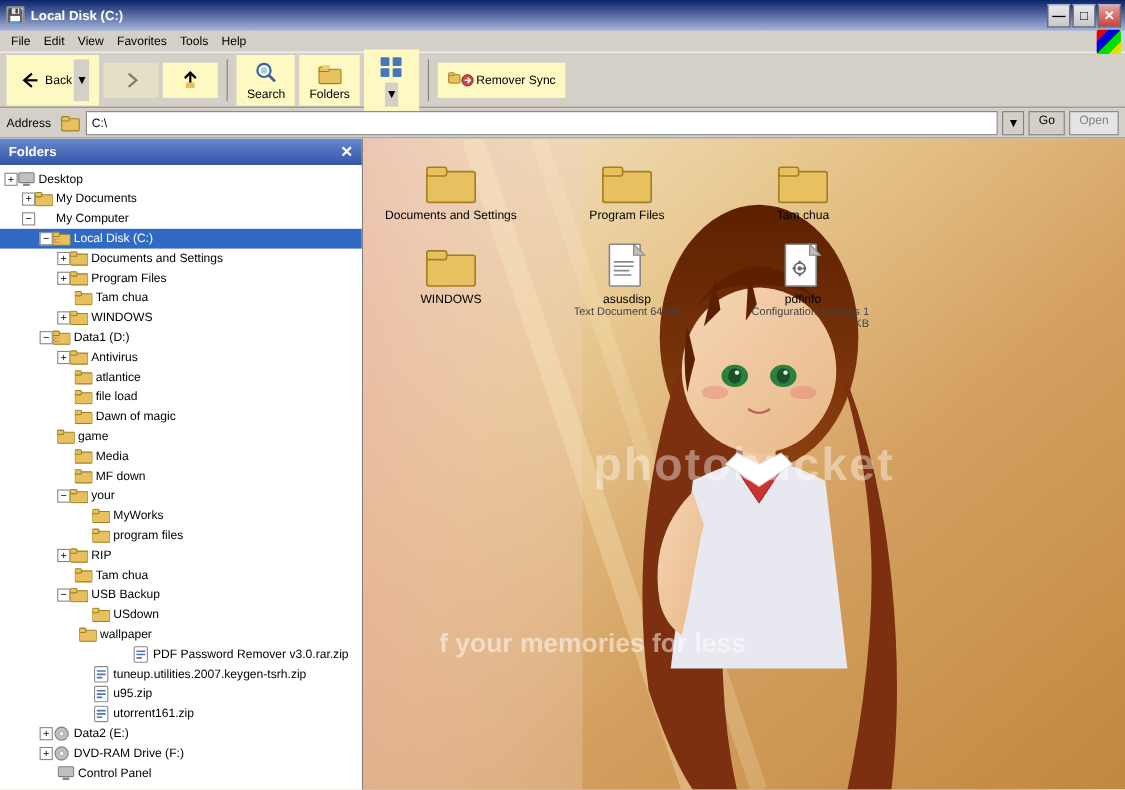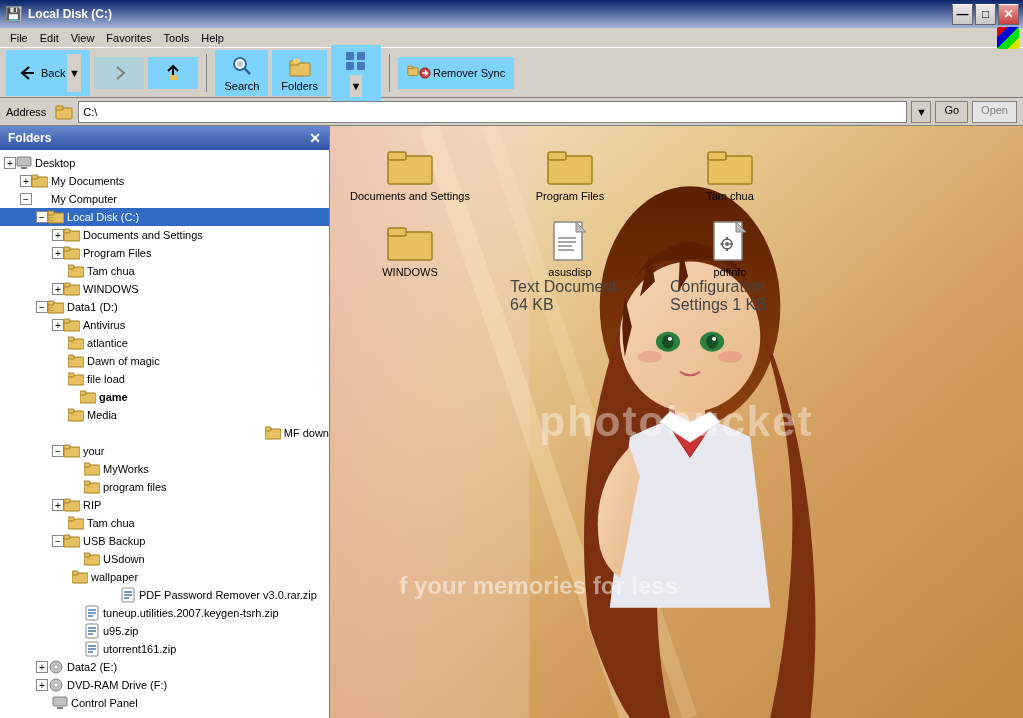--- a/index.html
+++ b/index.html
@@ -44,21 +44,21 @@
       background: #d4d0c8;
       height: 50px;
       display: flex;
       align-items: center;
       padding: 4px 6px;
       gap: 4px;
       border-bottom: 1px solid #808080;
     }
     .tb-btn {
       display: flex; flex-direction: column; align-items: center; justify-content: flex-end;
-      padding: 3px 8px; background: #7dd3fc; border: 1px solid transparent;
+      padding: 3px 8px; background: #fef9c3; border: 1px solid transparent;
       cursor: pointer; gap: 2px; min-width: 50px;
     }
     .tb-btn-icon { width: 24px; height: 24px; display: flex; align-items: center; justify-content: center; }
     .tb-btn-label { font-size: 11px; color: #000; }
     .tb-separator { width: 1px; height: 38px; background: #808080; margin: 0 4px; }
     .tb-dropdown-arrow {
       width: 14px; height: 38px; background: #d4d0c8; border: 1px solid transparent;
       display: flex; align-items: center; justify-content: center; cursor: pointer;
     }
 
@@ -190,21 +190,21 @@
     }
     .content-icon-large {
       width: 48px; height: 40px;
       display: flex; align-items: center; justify-content: center;
       font-size: 36px;
     }
     .content-label {
       font-size: 11px; color: #000; text-align: center;
       margin-top: 4px; word-break: break-word;
     }
-    .content-sublabel { font-size: 16px; color: #444; text-align: left; }
+    .content-sublabel { font-size: 10px; color: #444; text-align: right; }
 
     
     .folders-tree::-webkit-scrollbar { width: 16px; }
     .folders-tree::-webkit-scrollbar-track { background: #d4d0c8; }
     .folders-tree::-webkit-scrollbar-thumb { background: #c0bdb8; border: 1px solid #888; }
 
     .windows-flag {
       width: 22px; height: 22px;
       background: linear-gradient(135deg, #e00000 0%, #e00000 25%, #0000e0 25%, #0000e0 50%, #00e000 50%, #00e000 75%, #e0e000 75%);
       border-radius: 2px;
@@ -451,53 +451,53 @@
           <span class="tree-label">atlantice</span>
         </div>
         <div class="tree-item" style="padding-left: 52px;">
           <span class="tree-expander"></span>
           <span class="tree-icon">
             <svg width="16" height="14" viewBox="0 0 16 14">
               <rect x="0" y="3" width="16" height="10" rx="1" fill="#e8c060" stroke="#a08020" stroke-width="1"></rect>
               <rect x="0" y="1" width="6" height="4" rx="1" fill="#e8c060" stroke="#a08020" stroke-width="1"></rect>
             </svg>
           </span>
+          <span class="tree-label">file load</span>
+        </div>
+        <div class="tree-item" style="padding-left: 52px;">
+          <span class="tree-expander"></span>
+          <span class="tree-icon">
+            <svg width="16" height="14" viewBox="0 0 16 14">
+              <rect x="0" y="3" width="16" height="10" rx="1" fill="#e8c060" stroke="#a08020" stroke-width="1"></rect>
+              <rect x="0" y="1" width="6" height="4" rx="1" fill="#e8c060" stroke="#a08020" stroke-width="1"></rect>
+            </svg>
+          </span>
           <span class="tree-label">Dawn of magic</span>
         </div>
-        <div class="tree-item" style="padding-left: 52px;">
-          <span class="tree-expander"></span>
-          <span class="tree-icon">
-            <svg width="16" height="14" viewBox="0 0 16 14">
-              <rect x="0" y="3" width="16" height="10" rx="1" fill="#e8c060" stroke="#a08020" stroke-width="1"></rect>
-              <rect x="0" y="1" width="6" height="4" rx="1" fill="#e8c060" stroke="#a08020" stroke-width="1"></rect>
-            </svg>
-          </span>
-          <span class="tree-label">file load</span>
-        </div>
-        <div class="tree-item" style="padding-left: 64px; font-weight: bold;">
+        <div class="tree-item" style="padding-left: 36px;">
           <span class="tree-expander"></span>
           <span class="tree-icon">
             <svg width="16" height="14" viewBox="0 0 16 14">
               <rect x="0" y="3" width="16" height="10" rx="1" fill="#e8c060" stroke="#a08020" stroke-width="1"></rect>
               <rect x="0" y="1" width="6" height="4" rx="1" fill="#e8c060" stroke="#a08020" stroke-width="1"></rect>
             </svg>
           </span>
           <span class="tree-label">game</span>
         </div>
         <div class="tree-item" style="padding-left: 52px;">
           <span class="tree-expander"></span>
           <span class="tree-icon">
             <svg width="16" height="14" viewBox="0 0 16 14">
               <rect x="0" y="3" width="16" height="10" rx="1" fill="#e8c060" stroke="#a08020" stroke-width="1"></rect>
               <rect x="0" y="1" width="6" height="4" rx="1" fill="#e8c060" stroke="#a08020" stroke-width="1"></rect>
             </svg>
           </span>
           <span class="tree-label">Media</span>
         </div>
-        <div class="tree-item" style="padding-left: 52px; justify-content: flex-end;">
+        <div class="tree-item" style="padding-left: 52px;">
           <span class="tree-expander"></span>
           <span class="tree-icon">
             <svg width="16" height="14" viewBox="0 0 16 14">
               <rect x="0" y="3" width="16" height="10" rx="1" fill="#e8c060" stroke="#a08020" stroke-width="1"></rect>
               <rect x="0" y="1" width="6" height="4" rx="1" fill="#e8c060" stroke="#a08020" stroke-width="1"></rect>
             </svg>
           </span>
           <span class="tree-label">MF down</span>
         </div>
         <div class="tree-item" style="padding-left: 52px;">

